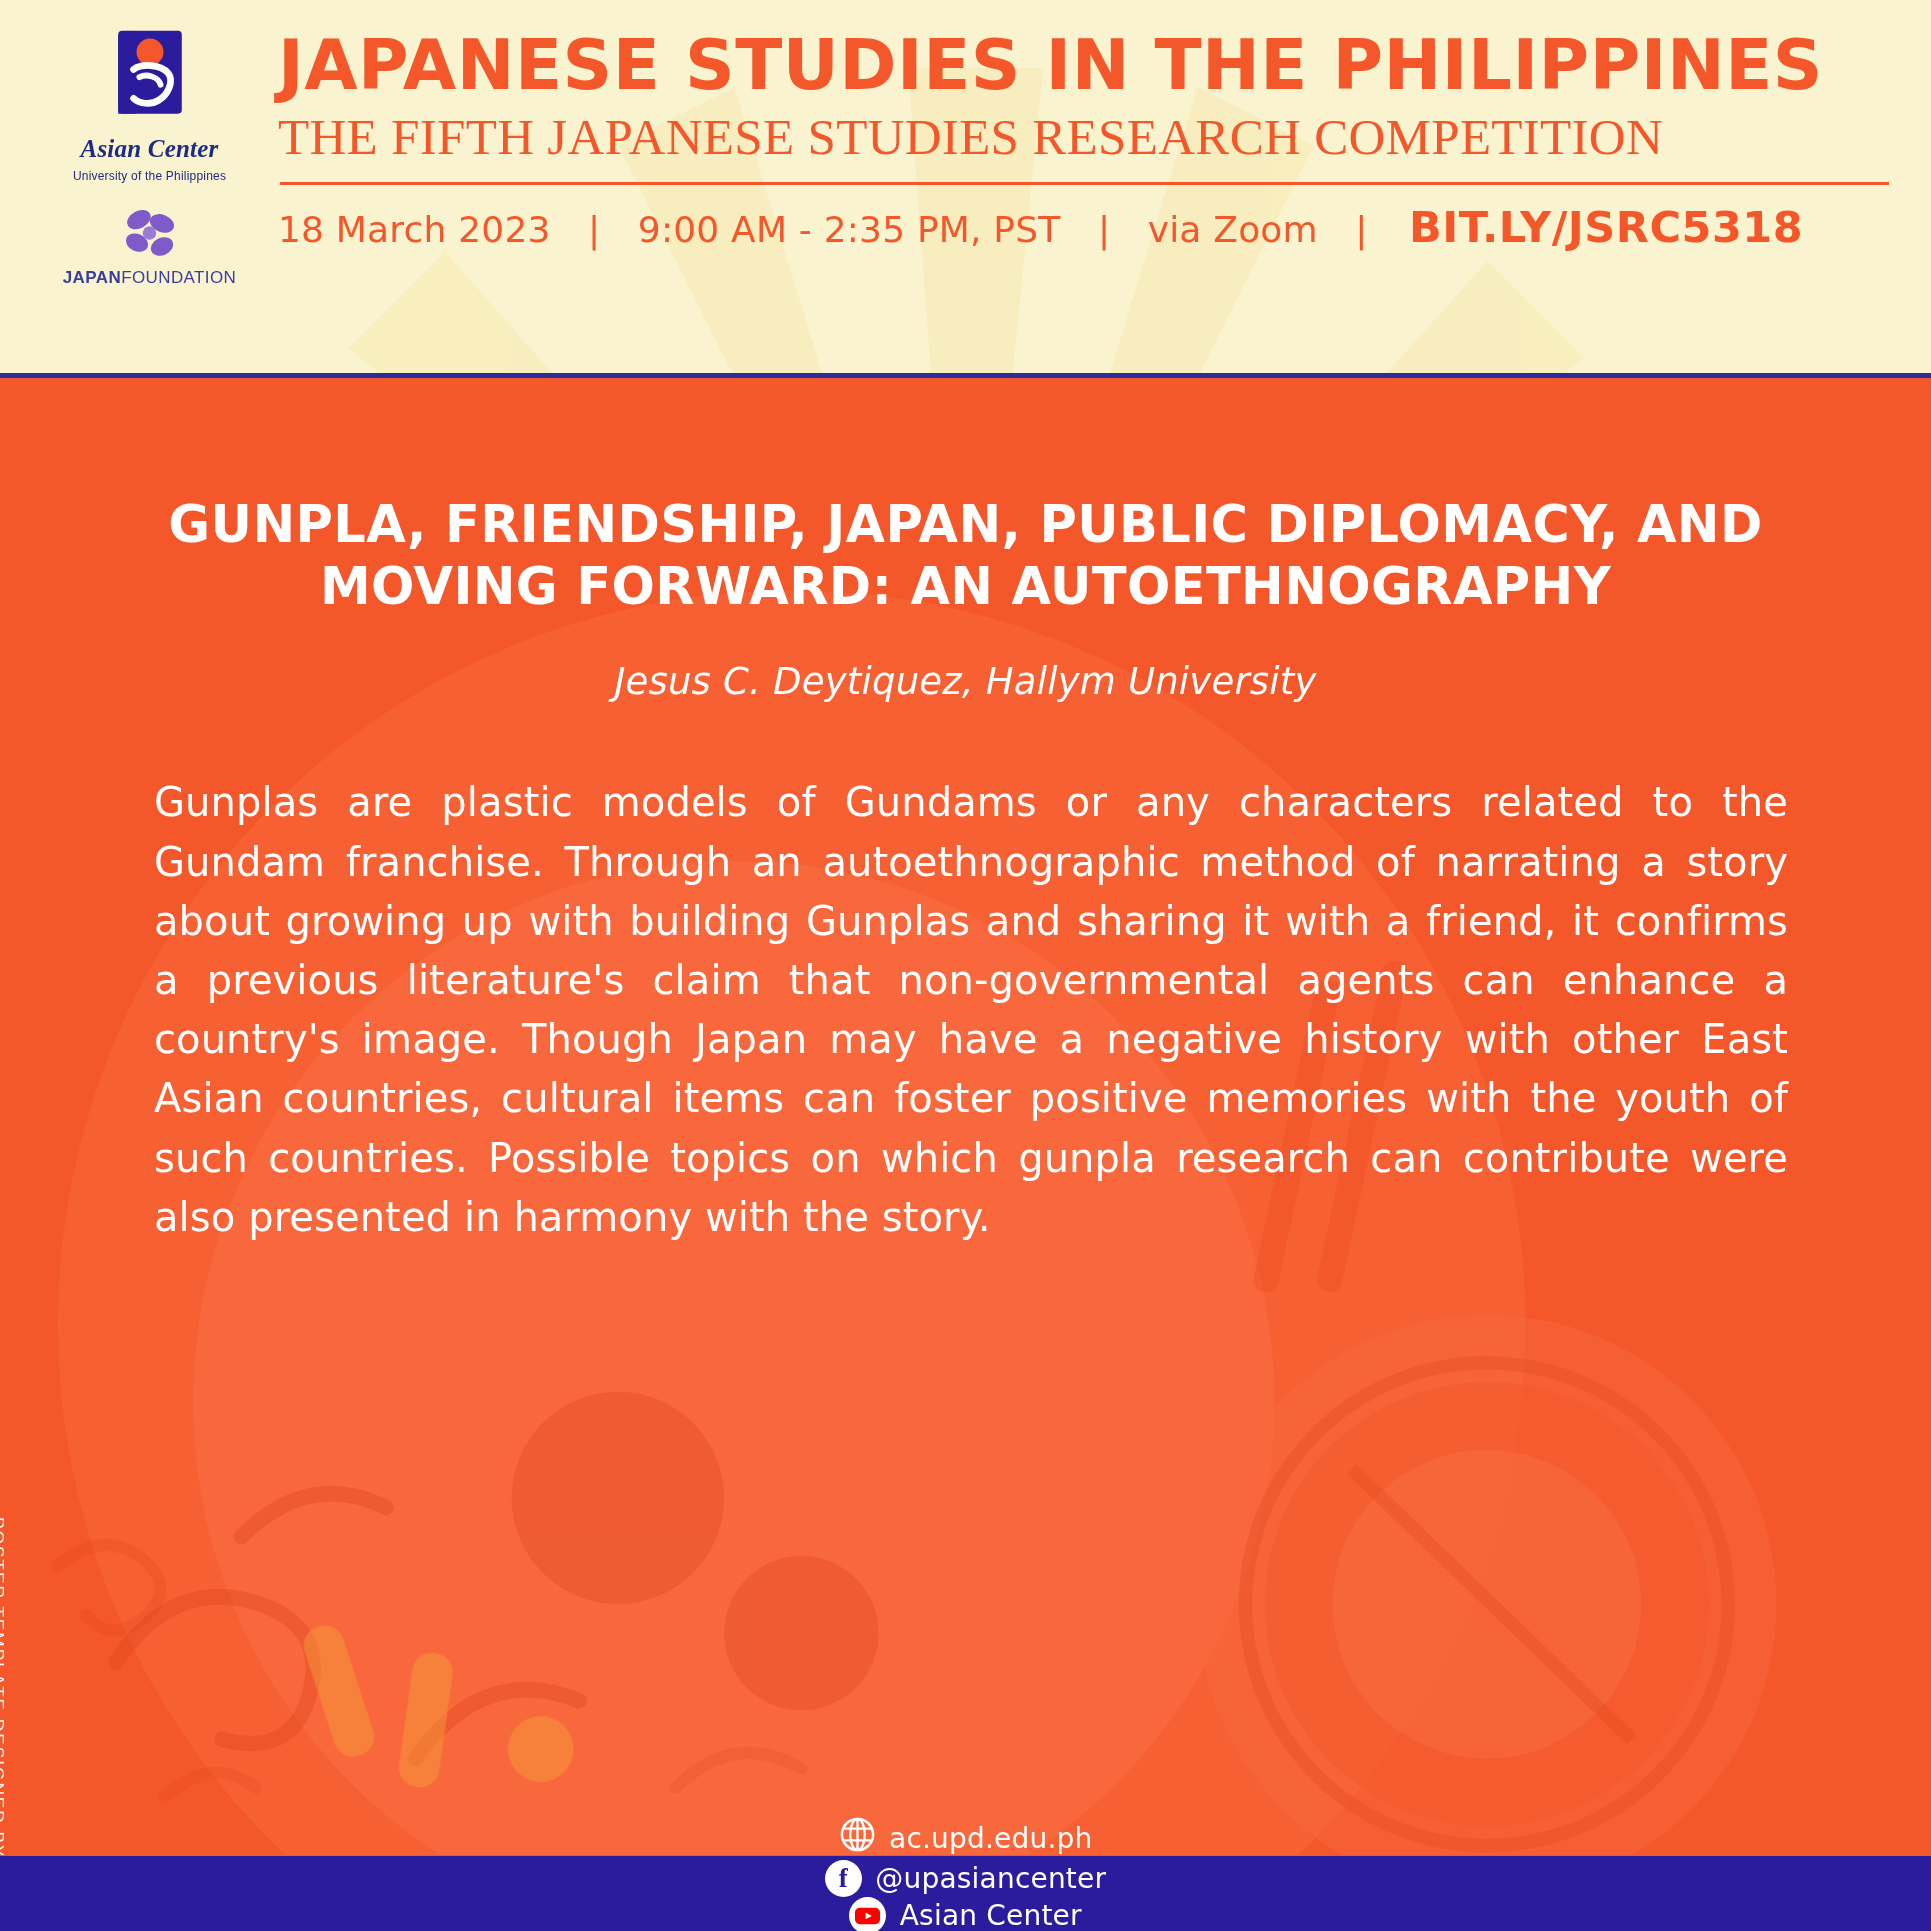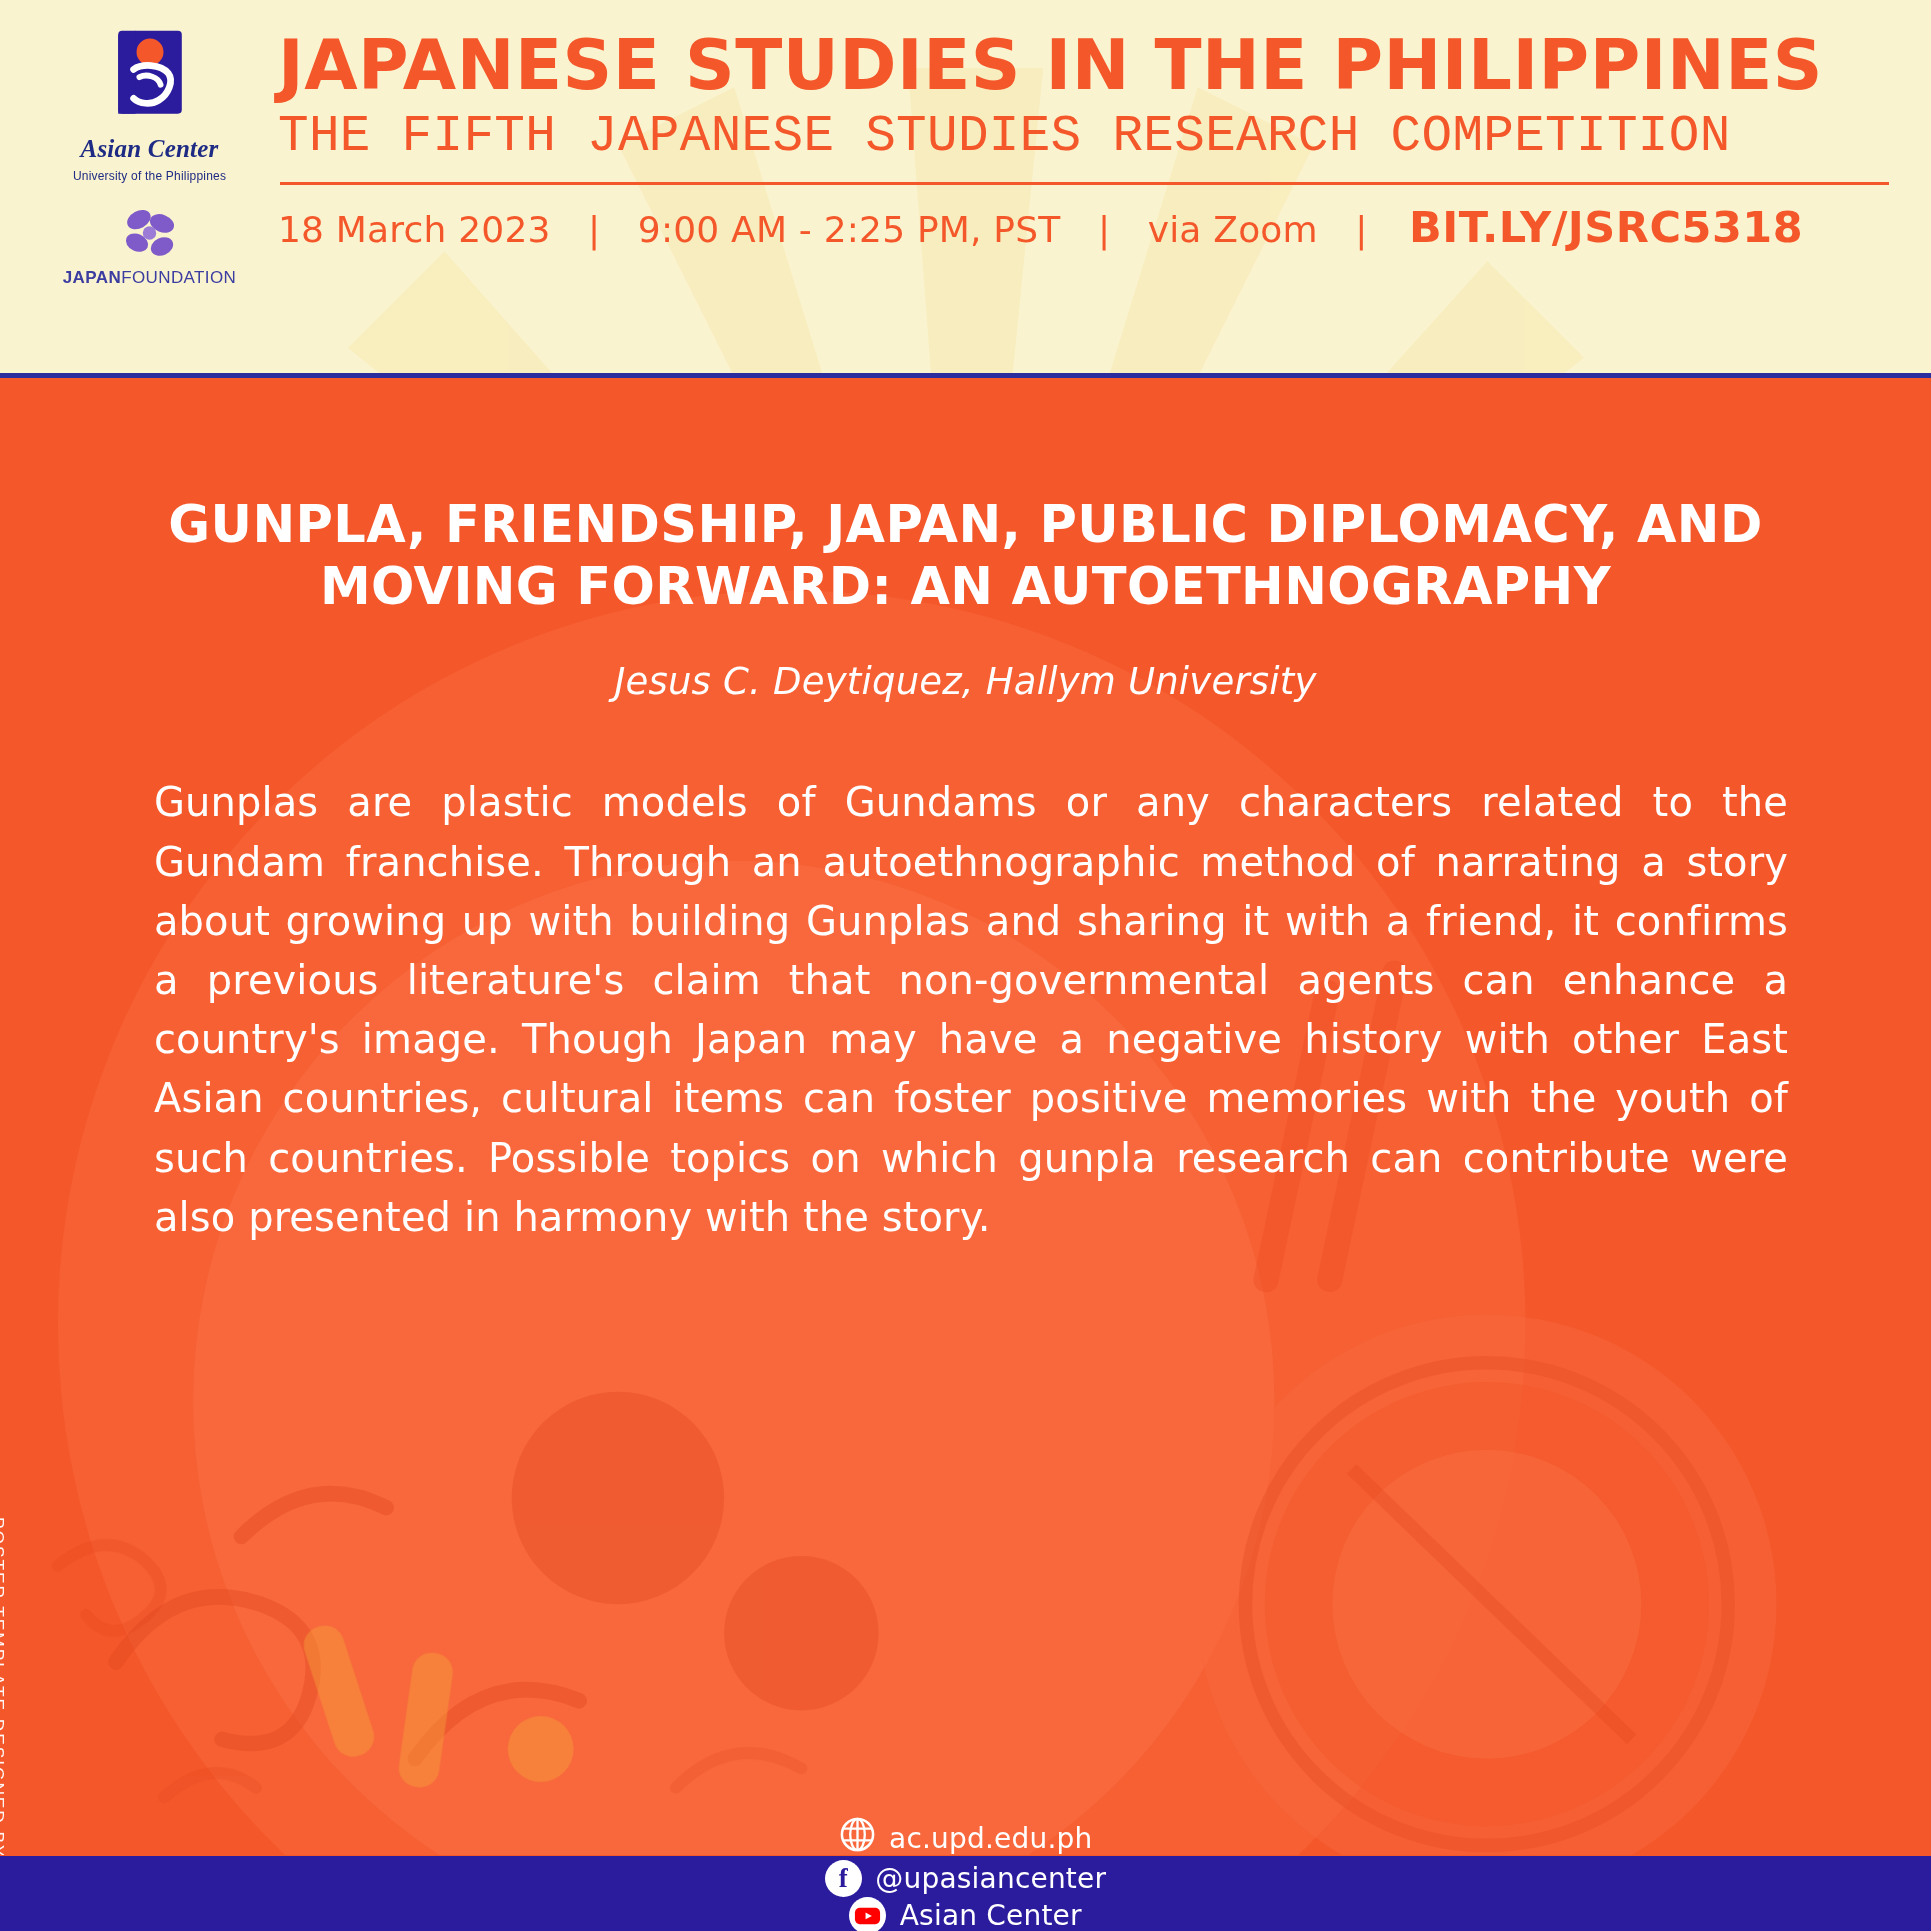--- a/index.html
+++ b/index.html
@@ -104,21 +104,21 @@
   .title-main {
     font-family: "DejaVu Sans", sans-serif;
     font-weight: bold;
     font-size: 69px;
     line-height: 1.0;
     color: #F4572A;
     letter-spacing: 0.5px;
     white-space: nowrap;
   }
   .title-sub {
-    font-family: Liberation Mono, monospace;
+    font-family: Liberation Serif, serif;
     font-weight: normal;
     font-size: 51px;
     line-height: 1.15;
     color: #F4572A;
     letter-spacing: 0.3px;
     margin-top: 7.7px;
     white-space: nowrap;
   }
   .title-rule {
     height: 2.9px;
@@ -312,21 +312,21 @@
       </div>
     </div>
 
     <div class="header-text">
       <div class="title-main">JAPANESE STUDIES IN THE PHILIPPINES</div>
       <div class="title-sub">THE FIFTH JAPANESE STUDIES RESEARCH COMPETITION</div>
       <div class="title-rule"></div>
       <div class="detail-line">
         <span>18  March 2023</span>
         <span class="sep">|</span>
-        <span>9:00 AM - 2:25 PM, PST</span>
+        <span>9:00 AM - 2:35 PM, PST</span>
         <span class="sep">|</span>
         <span>via Zoom</span>
         <span class="sep">|</span>
         <span class="link">BIT.LY/JSRC5318</span>
       </div>
     </div>
   </div>
 </div>
 
 <div class="main">

